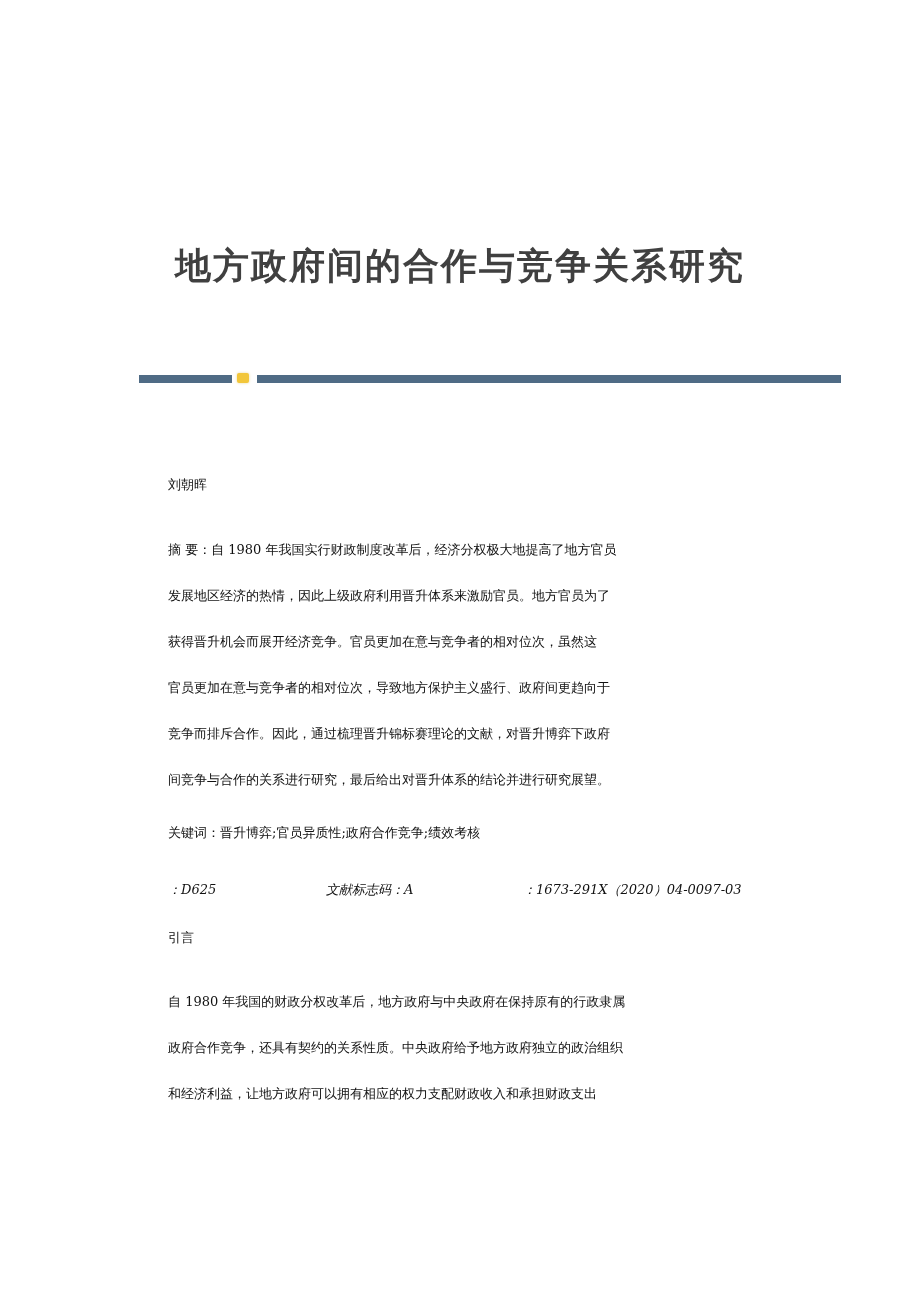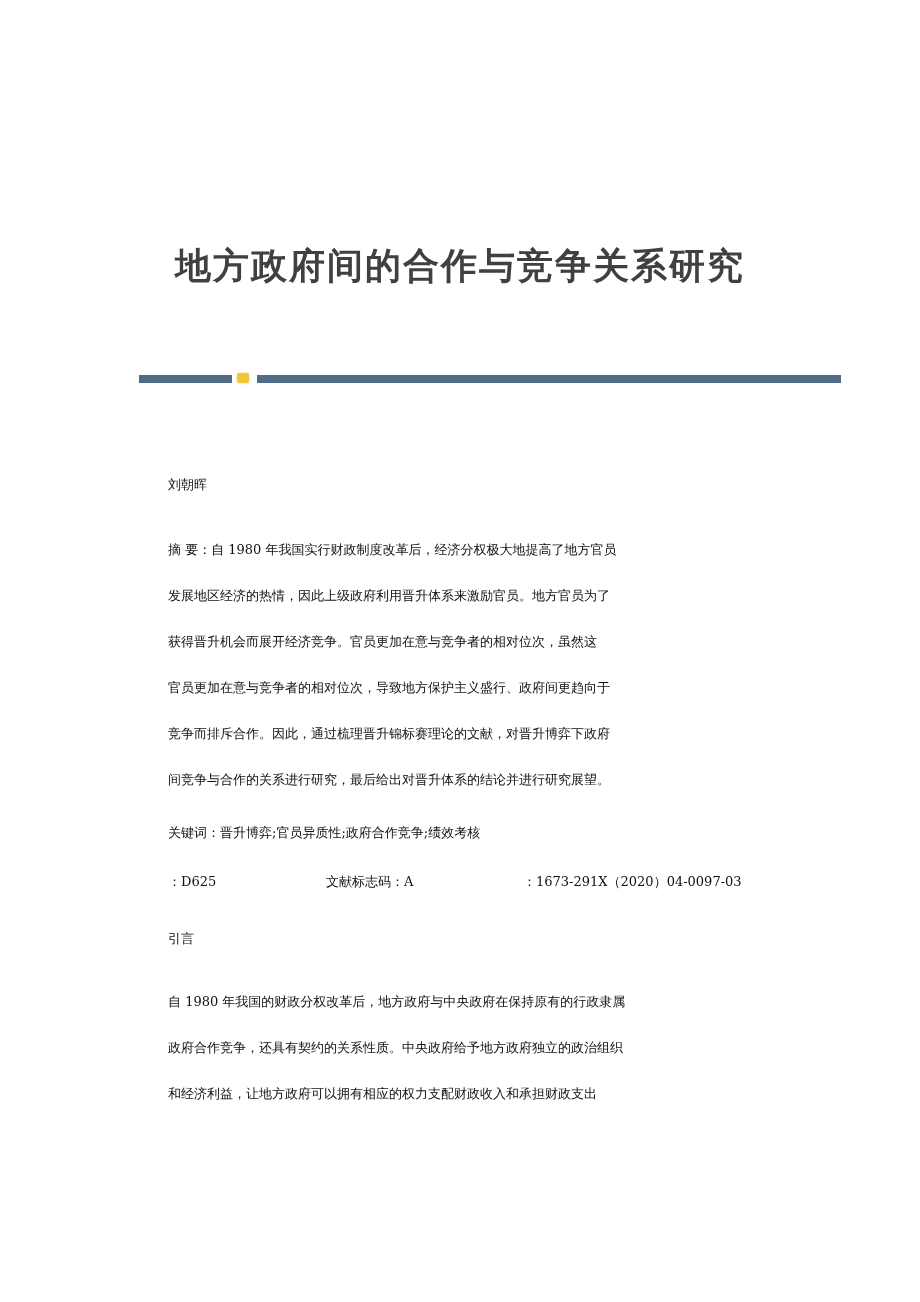--- a/index.html
+++ b/index.html
@@ -77,25 +77,25 @@
     .author { margin-bottom: 26px; }
     .abstract .line { height: 46px; line-height: 46px; }
     .abstract { margin-top: -3px; }
     .keywords { margin-top: 10px; height: 40px; line-height: 40px; }
     .meta-row {
       position: relative;
       height: 58px;
       line-height: 58px;
       white-space: nowrap;
     }
-    .meta-row span { position: absolute; top: 0; }
+    .meta-row span { position: absolute; top: 8px; font-style: italic; }
     .meta-clc { left: 0; }
     .meta-doccode { left: 158px; }
     .meta-articleno { left: 355px; }
-    .section-heading { height: 56px; line-height: 56px; margin-top: 0px; }
+    .section-heading { height: 56px; line-height: 56px; margin-top: 0px; font-family: Liberation Mono, monospace; }
     .body-para .line { height: 46px; line-height: 46px; }
     .body-para { margin-top: 12px; }
   </style>
 </head>
 <body>
 
 <h1 class="page-title">地方政府间的合作与竞争关系研究</h1>
 
 <div class="divider">
   <div class="bar-left"></div>

